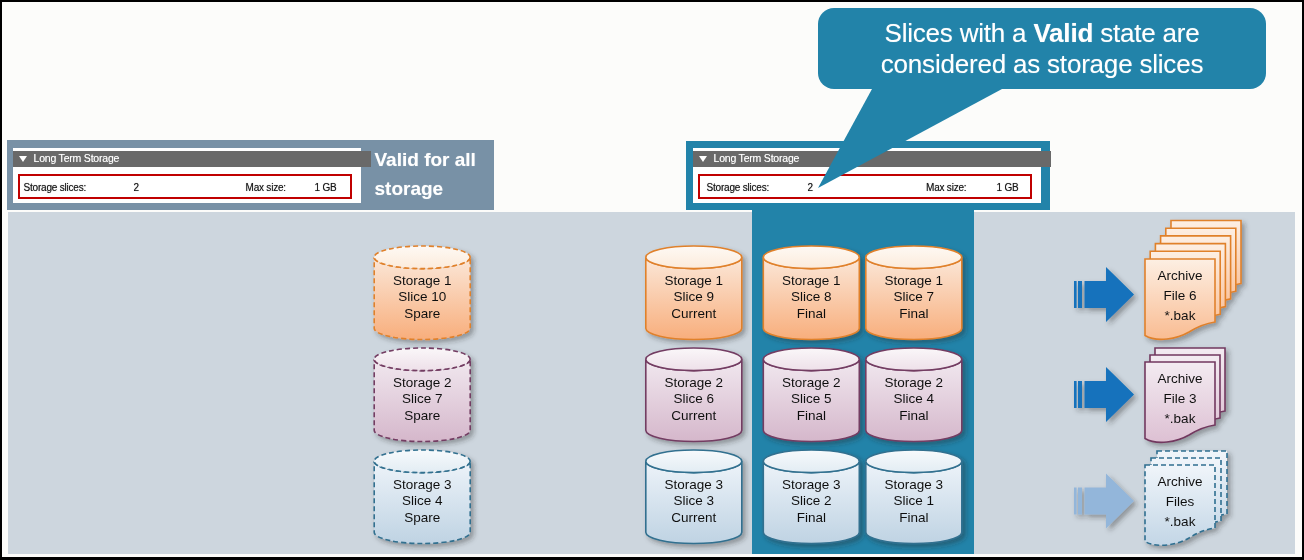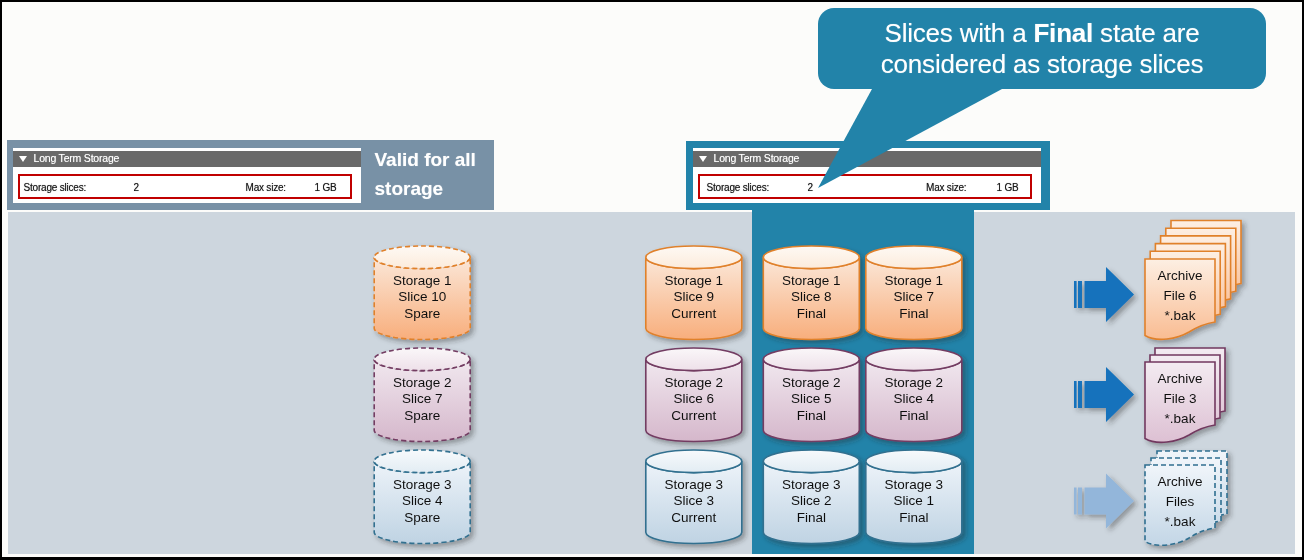--- a/index.html
+++ b/index.html
@@ -6,21 +6,21 @@
   body{width:1304px;height:560px;overflow:hidden;font-family:"Liberation Sans",sans-serif;}
   #frame{position:absolute;left:0;top:0;width:1304px;height:560px;background:#fcfcfa;
          border-left:2px solid #000;border-top:2px solid #000;border-right:2px solid #000;border-bottom:3px solid #000;box-sizing:border-box;}
   .abs{position:absolute;}
   #mainarea{left:6px;top:210px;width:1287px;height:342px;background:#cdd6de;}
   #band{left:750px;top:208px;width:222px;height:344px;background:#2283a9;}
   #slate1{left:5px;top:138px;width:487px;height:70px;background:#7891a6;}
   #tealbox2{left:684px;top:139px;width:364px;height:69px;background:#2283a9;}
   .panel{width:348px;height:55px;background:#ffffff;top:146px;}
   .phead{position:absolute;left:0;top:3px;width:100%;height:16px;background:#696969;color:#fff;
-         font-size:10.5px;letter-spacing:-0.2px;line-height:16px;text-shadow:0 0 0.7px rgba(255,255,255,0.6);}
+         font-size:10.5px;letter-spacing:-0.2px;line-height:16px;text-shadow:0 0 0.7px rgba(255,255,255,0.6);padding-left:10px;}
   .ptri{position:absolute;left:5.5px;top:5px;width:0;height:0;border-left:4px solid transparent;border-right:4px solid transparent;border-top:6px solid #fff;}
   .phead span{position:absolute;left:20.5px;top:-1.5px;}
   .rbox{position:absolute;left:5px;top:26px;width:334px;height:25px;border:2.5px solid #c00000;box-sizing:border-box;}
   .rbox div{position:absolute;top:2px;height:19px;line-height:19px;font-size:10px;letter-spacing:-0.2px;color:#1a1a1a;text-shadow:0 0 0.7px rgba(30,30,30,0.65);}
   #valid{left:372.5px;top:143px;width:130px;color:#fff;font-weight:bold;font-size:19px;line-height:29px;text-shadow:0 0 1px rgba(255,255,255,0.5);}
   #callout{left:816px;top:6px;width:448px;height:81px;background:#2283a9;border-radius:16px;color:#fff;
            font-size:26px;letter-spacing:-0.2px;line-height:30.5px;text-align:center;padding-top:10px;box-sizing:border-box;text-shadow:0 0 1px rgba(255,255,255,0.45);}
   #svgov{left:0;top:0;width:1304px;height:560px;}
 </style>
 </head>
@@ -52,21 +52,21 @@
         <span>Long Term Storage</span>
       </div>
     <div class="rbox">
       <div style="left:6.5px;">Storage slices:</div>
       <div style="left:107.5px;">2</div>
       <div style="left:226px;">Max size:</div>
       <div style="left:296.5px;">1 GB</div>
     </div>
   </div>
 
-  <div class="abs" id="callout">Slices with a <b>Final</b> state are<br>considered as storage slices</div>
+  <div class="abs" id="callout">Slices with a <b>Valid</b> state are<br>considered as storage slices</div>
 
   <svg class="abs" id="svgov" xmlns="http://www.w3.org/2000/svg" viewBox="0 0 1304 560">
     <defs>
       <linearGradient id="gOrangeBody" x1="0" y1="0" x2="0" y2="1">
         <stop offset="0" stop-color="#fbe7d8"></stop>
           <stop offset="1" stop-color="#f8ae7c"></stop>
       </linearGradient>
       <linearGradient id="gOrangeTop" x1="0" y1="0" x2="0" y2="1">
         <stop offset="0" stop-color="#fef9f4"></stop>
           <stop offset="1" stop-color="#fcebdb"></stop>

